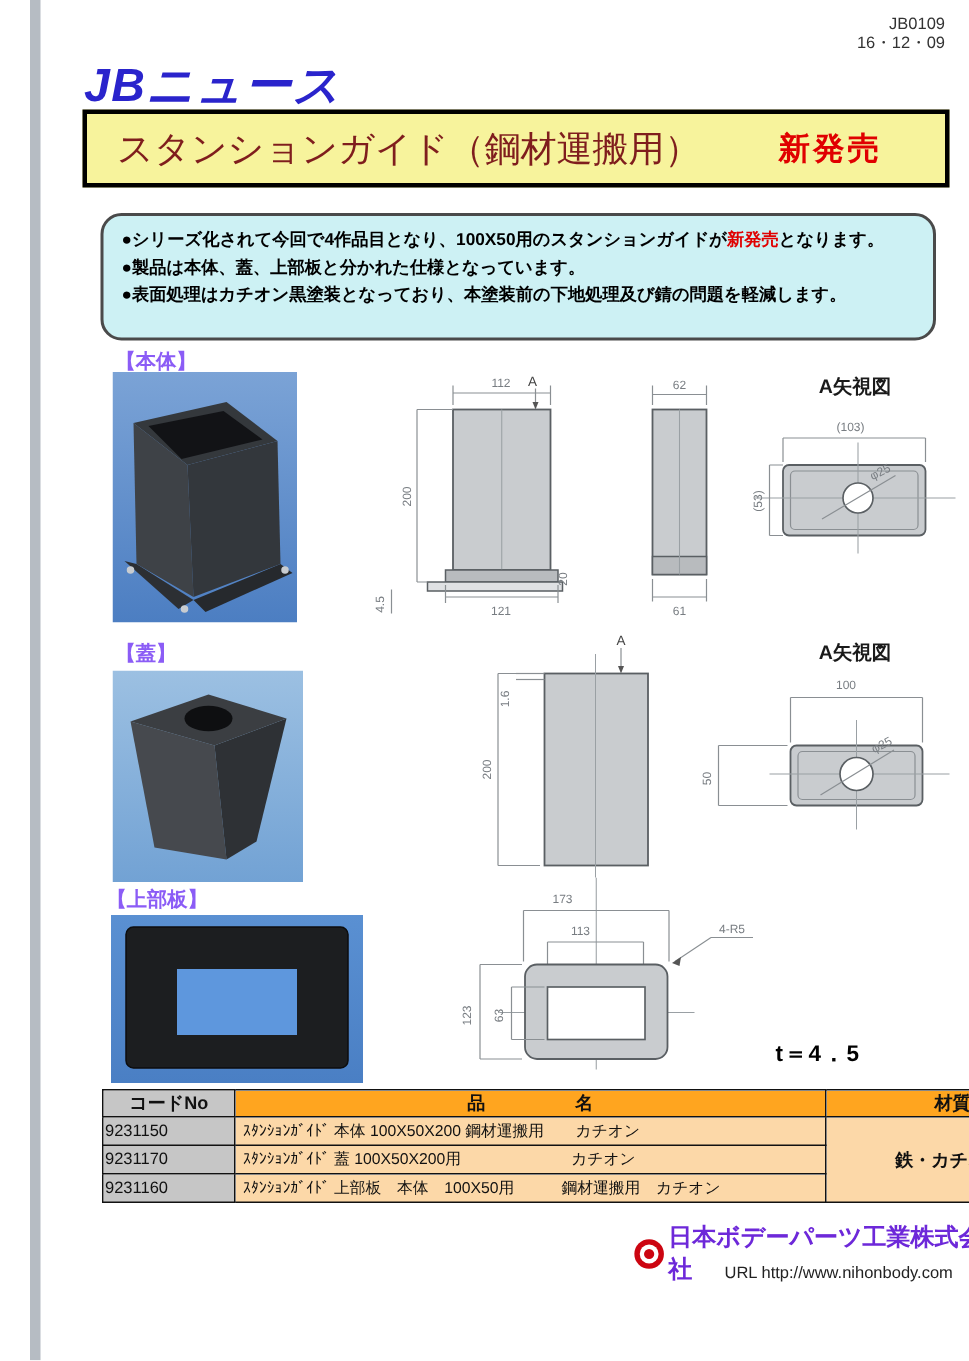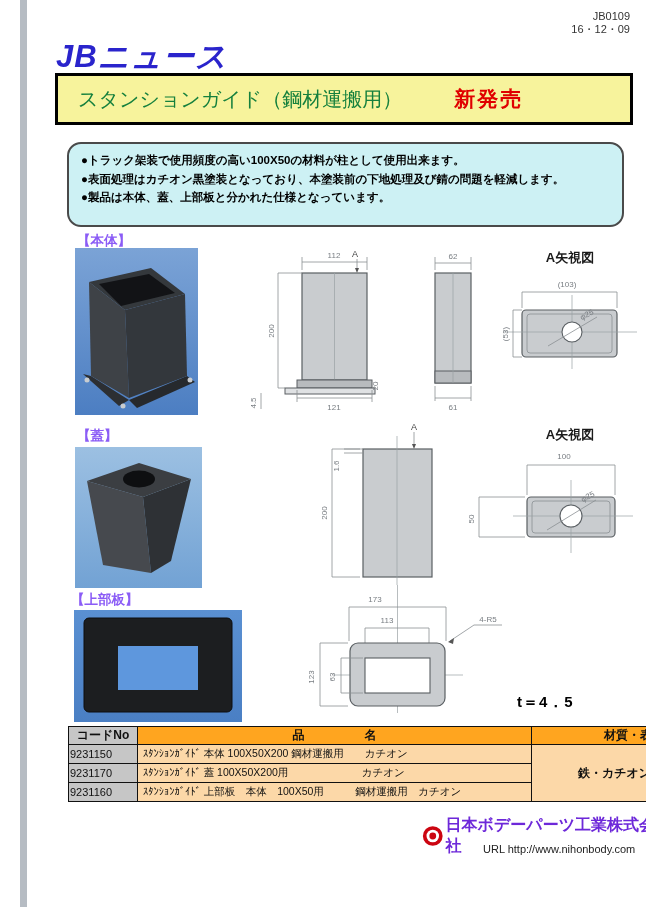--- a/index.html
+++ b/index.html
@@ -8,21 +8,21 @@
   .edge-l{position:absolute;left:0;top:0;width:7px;height:907px;background:#b6bcc3;}
   .edge-r{position:absolute;right:0;top:0;width:3px;height:907px;background:#d7dbdf;}
 
   .doc-number{position:absolute;top:10px;right:36px;text-align:right;font-size:11px;line-height:13px;color:#333;}
 
   .logo{position:absolute;left:36px;top:36px;font-size:31px;font-weight:bold;font-style:italic;
         color:#2a24cc;letter-spacing:1px;}
 
   .banner{position:absolute;left:35px;top:73px;width:578px;height:52px;box-sizing:border-box;
           background:#f7f39c;border:3px solid #000;display:flex;align-items:center;padding-left:20px;}
-  .banner-title{font-size:20px;color:#15803d;}
+  .banner-title{font-size:24px;color:#7f1d1d;}
   .banner-badge{font-size:21px;font-weight:bold;color:#e00000;margin-left:52px;letter-spacing:2px;}
 
   .info-box{position:absolute;left:47px;top:142px;width:557px;height:85px;box-sizing:border-box;
             background:#cdf1f4;border:2px solid #4a4a4a;border-radius:14px;padding:7px 6px 0 12px;
             font-size:11.5px;font-weight:bold;line-height:18.5px;color:#000;}
   .hot{color:#e00000;}
 
   .sec-label{position:absolute;font-size:13.5px;font-weight:bold;color:#8b5cf6;}
   .lbl-body{left:57px;top:232px;}
   .lbl-lid{left:57px;top:427px;}
@@ -44,21 +44,21 @@
   .dimtext{fill:#787d82;font-size:8px;font-family:"Liberation Sans","DejaVu Sans",sans-serif;}
   .atext{fill:#444;font-size:9px;font-family:"Liberation Sans","DejaVu Sans",sans-serif;}
   .vtitle{fill:#1a1a1a;font-size:13px;font-weight:bold;font-family:"Liberation Sans","DejaVu Sans",sans-serif;}
   .arrow{fill:#555;stroke:none;}
 
   .thickness{position:absolute;left:497px;top:693px;font-size:15px;font-weight:bold;letter-spacing:1px;color:#000000;}
 
   .spec-table{position:absolute;left:48px;top:726px;width:564px;border-collapse:collapse;table-layout:fixed;}
   .spec-table td,.spec-table th{border:1.6px solid #111;box-sizing:border-box;overflow:hidden;white-space:nowrap;}
   .spec-table th{height:17px;font-size:12px;font-weight:bold;background:#ffa51f;text-align:center;padding:0;}
-  .spec-table th.hcode{background:#c6c6c6;width:69px;}
+  .spec-table th.hcode{background:#c6c6c6;width:88px;}
   .spec-table th.hname{width:394px;}
   .spec-table th.hmat{width:157px;text-align:right;}
   .spec-table td{height:19px;}
   .spec-table td.code{background:#c6c6c6;font-size:11px;}
   .spec-table td.name{background:#fcd8a8;font-size:10.5px;padding-left:5px;text-align:left;}
   .spec-table td.mat{background:#fcd8a8;font-size:12px;font-weight:bold;text-align:right;}
 
   .company{position:absolute;left:402px;top:815px;display:flex;align-items:center;gap:2px;}
   .company-name{font-size:16px;font-weight:bold;color:#6d28d9;letter-spacing:0px;}
   .url{position:absolute;left:463px;top:843px;font-size:11px;color:#222;}
@@ -76,23 +76,23 @@
   </div>
 
   <div class="logo">JBニュース</div>
 
   <div class="banner">
     <span class="banner-title">スタンションガイド（鋼材運搬用）</span>
     <span class="banner-badge">新発売</span>
   </div>
 
   <div class="info-box">
-    <div>●トラック架装で使用頻度の高い100X50の材料が柱として使用出来ます。</div>
+    <div><span>●シリーズ化されて今回で4作品目となり、100X50用のスタンションガイドが</span><span class="hot">新発売</span><span>となります。</span></div>
+    <div>●製品は本体、蓋、上部板と分かれた仕様となっています。</div>
     <div>●表面処理はカチオン黒塗装となっており、本塗装前の下地処理及び錆の問題を軽減します。</div>
-    <div>●製品は本体、蓋、上部板と分かれた仕様となっています。</div>
   </div>
 
   <div class="sec-label lbl-body">【本体】</div>
   <div class="sec-label lbl-lid">【蓋】</div>
   <div class="sec-label lbl-plate">【上部板】</div>
 
   <svg class="photo ph-body" width="123" height="167" viewBox="0 0 123 167">
     <defs>
       <linearGradient id="bg1" x1="0" y1="0" x2="0" y2="1">
         <stop offset="0" stop-color="#7ba3d6"></stop>

